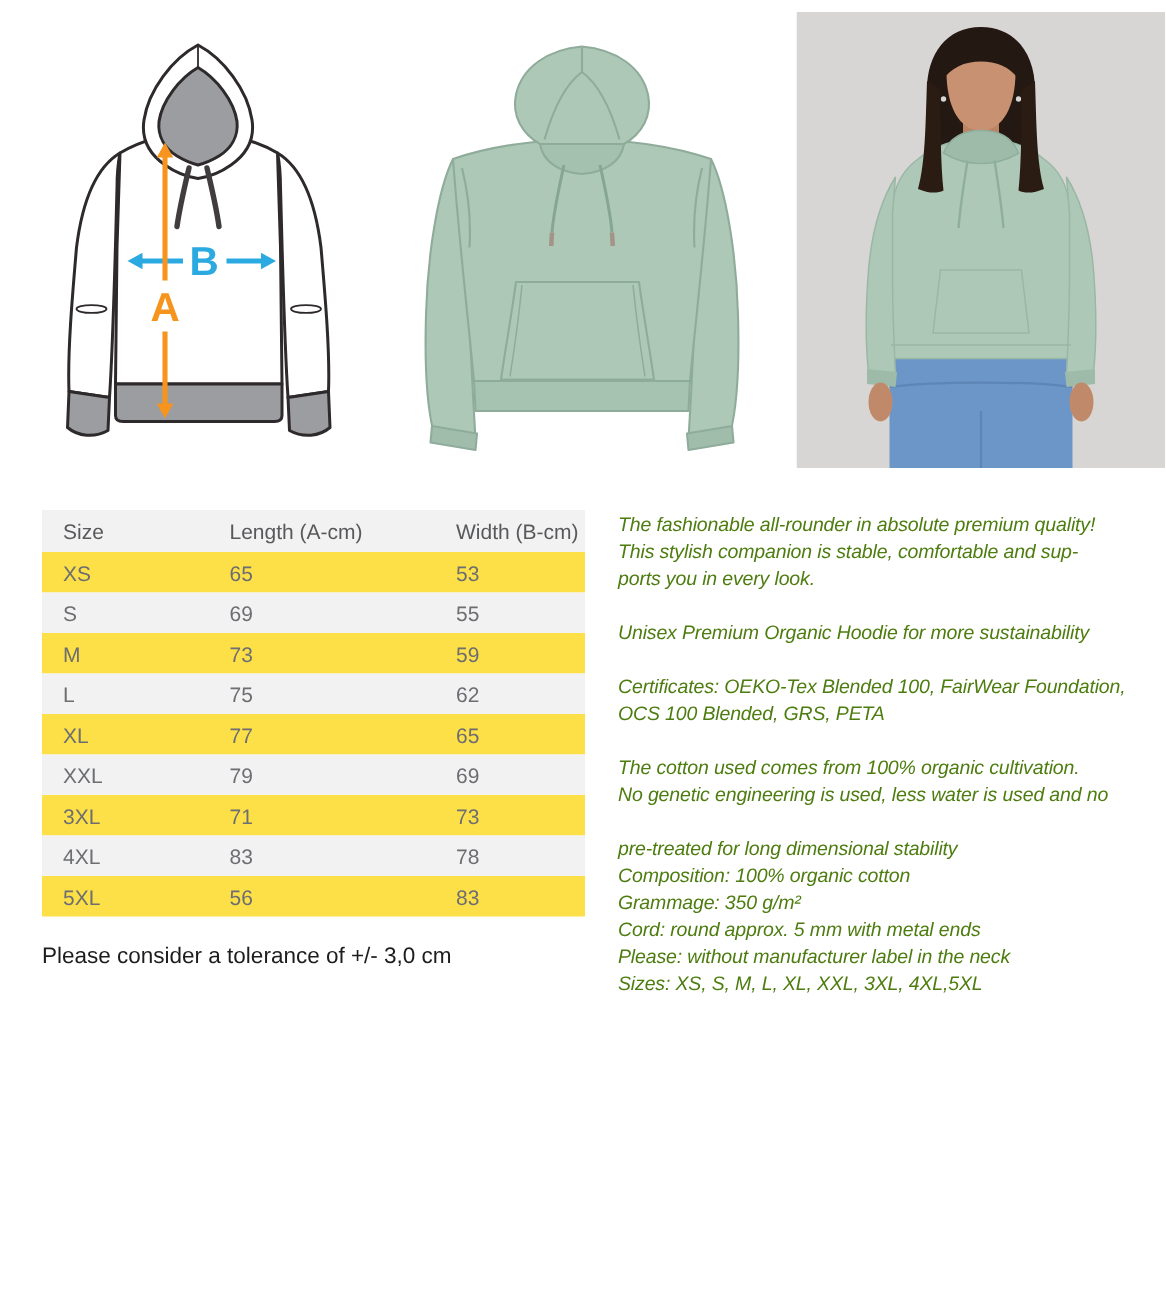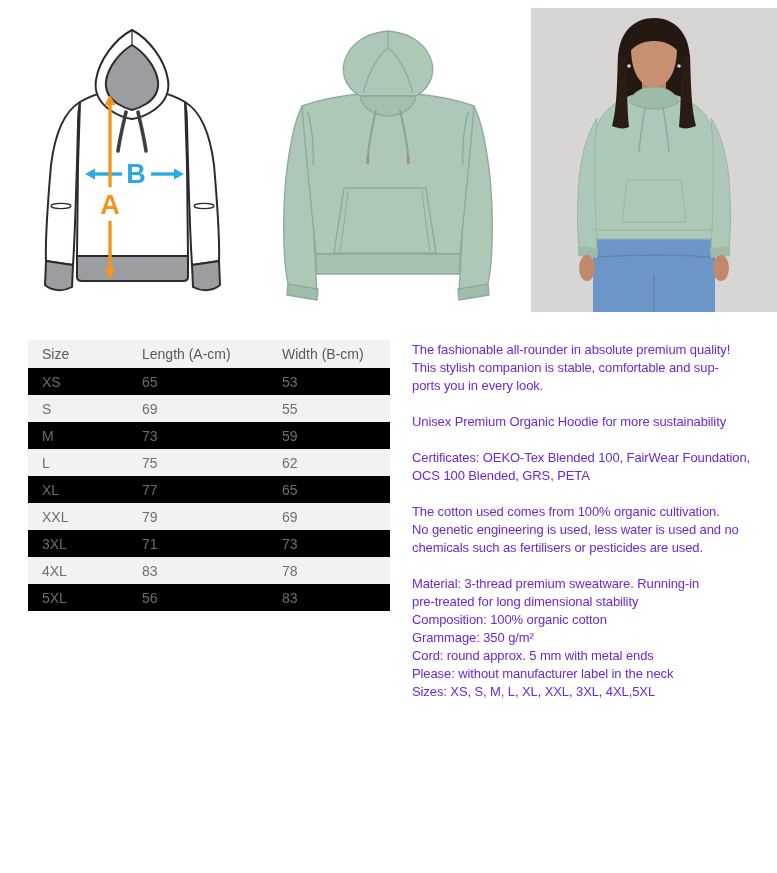--- a/index.html
+++ b/index.html
@@ -8,30 +8,30 @@
     position:relative; width:777px; height:873px; background:#ffffff;
     font-family:"Liberation Sans", sans-serif; overflow:hidden;
   }
   .fig { position:absolute; }
   #diagram-fig { left:30px; top:25px; width:205px; height:270px; }
   #product-fig { left:268px; top:20px; width:240px; height:282px; }
   #model-fig   { left:531px; top:8px;  width:246px; height:304px; }
 
   
   .tbl { position:absolute; left:28px; top:340px; width:362px; font-size:14px; color:#6d6e71; }
-  .tbl-row { display:flex; align-items:center; height:27px; padding-left:14px; }
+  .tbl-row { display:flex; align-items:center; height:27px; padding-left:14px;gap:11px; }
   .tbl-head { height:28px; background:#f2f2f3; color:#58595b; }
   .c1 { width:100px; } .c2 { width:140px; } .c3 { flex:1; }
-  .row-a { background:#000000; }
+  .row-a { background:#fde047; }
   .row-b { background:#f2f2f3; }
 
   .note { position:absolute; left:28px; top:629px; font-size:15px; color:#1d1d1f; }
 
   .desc { position:absolute; left:412px; top:341px; width:365px;
-          font-size:13px; line-height:18px; color:#6d28d9; letter-spacing:-0.1px; }
+          font-size:13px; line-height:18px; color:#4d7c0f; letter-spacing:-0.1px;font-style:italic; }
   .desc .para { margin-bottom:18px; }
   .desc .line { white-space:nowrap; }
 </style>
 </head>
 <body>
 
 <div class="canvas">
 
   <figure class="fig" id="diagram-fig">
     <svg viewBox="0 0 205 270" width="205" height="270">
@@ -175,41 +175,40 @@
       <div class="c2">83</div>
       <div class="c3">78</div>
     </div>
     <div class="tbl-row row-a">
       <div class="c1">5XL</div>
       <div class="c2">56</div>
       <div class="c3">83</div>
     </div>
   </div>
 
+  <div class="note">Please consider a tolerance of +/- 3,0 cm</div>
 
   <div class="desc">
     <div class="para">
       <div class="line">The fashionable all-rounder in absolute premium quality!</div>
       <div class="line">This stylish companion is stable, comfortable and sup-</div>
       <div class="line">ports you in every look.</div>
     </div>
     <div class="para">
       <div class="line">Unisex Premium Organic Hoodie for more sustainability</div>
     </div>
     <div class="para">
       <div class="line">Certificates: OEKO-Tex Blended 100, FairWear Foundation,</div>
       <div class="line">OCS 100 Blended, GRS, PETA</div>
     </div>
     <div class="para">
       <div class="line">The cotton used comes from 100% organic cultivation.</div>
       <div class="line">No genetic engineering is used, less water is used and no</div>
-      <div class="line">chemicals such as fertilisers or pesticides are used.</div>
-    </div>
-    <div class="para">
-      <div class="line">Material: 3-thread premium sweatware. Running-in</div>
+    </div>
+    <div class="para">
       <div class="line">pre-treated for long dimensional stability</div>
       <div class="line">Composition: 100% organic cotton</div>
       <div class="line">Grammage: 350 g/m²</div>
       <div class="line">Cord: round approx. 5 mm with metal ends</div>
       <div class="line">Please: without manufacturer label in the neck</div>
       <div class="line">Sizes: XS, S, M, L, XL, XXL, 3XL, 4XL,5XL</div>
     </div>
   </div>
 
 </div>

